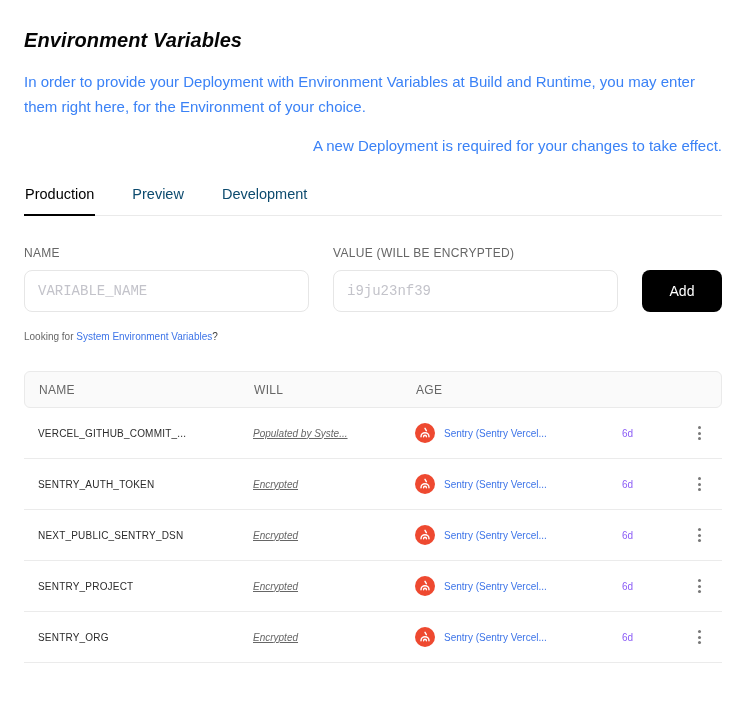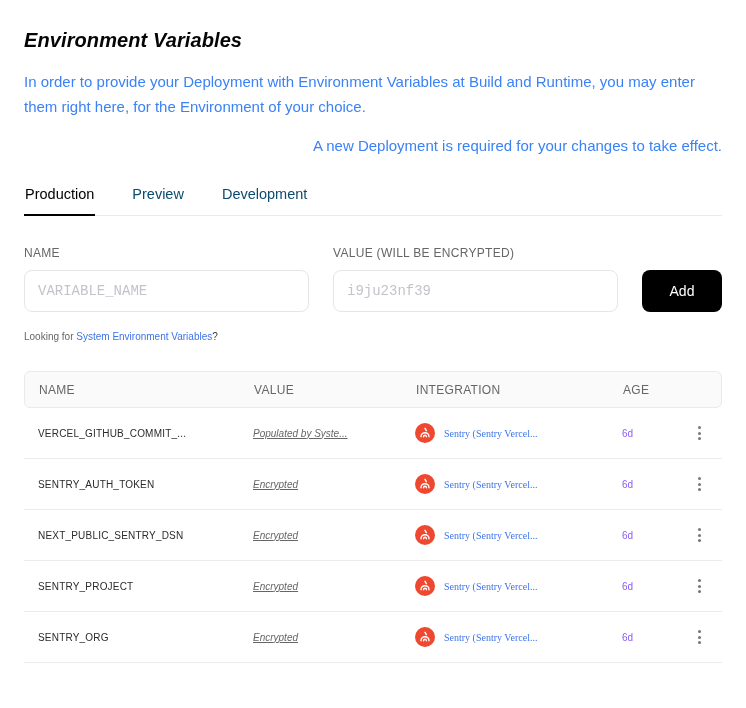--- a/index.html
+++ b/index.html
@@ -122,21 +122,21 @@
     display: grid;
     grid-template-columns: 215px 162px 207px 54px 1fr;
     align-items: center;
     height: 51px;
     padding-left: 14px;
     border-bottom: 1px solid #ebebeb;
     font-size: 10px;
   }
   .cell-name { color: #2b2b2b; letter-spacing: 0.2px; overflow: hidden; white-space: nowrap; }
   .cell-value { color: #666; font-style: italic; overflow: hidden; white-space: nowrap; text-decoration: underline; }
-  .cell-integration { display: flex; align-items: center; gap: 9px; overflow: hidden; white-space: nowrap; font-family: Liberation Serif, serif; }
+  .cell-integration { display: flex; align-items: center; gap: 9px; overflow: hidden; white-space: nowrap; }
   .cell-integration a { color: var(--link, #3d74e8); text-decoration: none; cursor: pointer; overflow: hidden; white-space: nowrap; }
   .cell-age { color: #8b5cf6; }
   .cell-menu { display: flex; justify-content: center; }
   .dots-btn {
     background: none; border: none; cursor: pointer;
     display: flex; flex-direction: column; align-items: center; gap: 2.5px;
     padding: 6px;
   }
   .dots-btn i { width: 3px; height: 3px; border-radius: 50%; background: #777; display: block; }
   .sentry-icon { flex: 0 0 auto; display: block; }
@@ -167,22 +167,21 @@
       <input class="text-input" type="text" placeholder="i9ju23nf39" style="">
     </div>
     <button class="add-btn">Add</button>
   </div>
 
   <p class="hint"><span>Looking for </span><a>System Environment Variables</a><span class="q">?</span></p>
 
   <div class="env-table">
     <div class="t-head">
       <div>NAME</div>
-      <div>VALUE</div>
-      <div>INTEGRATION</div>
+      <div>WILL</div>
       <div>AGE</div>
       <div></div>
     </div>
     <div>
   <div class="t-row">
     <div class="cell-name">VERCEL_GITHUB_COMMIT_...</div>
     <div class="cell-value">Populated by Syste...</div>
     <div class="cell-integration">
       <svg class="sentry-icon" width="20" height="20" viewBox="0 0 24 24">
         <circle cx="12" cy="12" r="12" fill="#ee4930"></circle>

